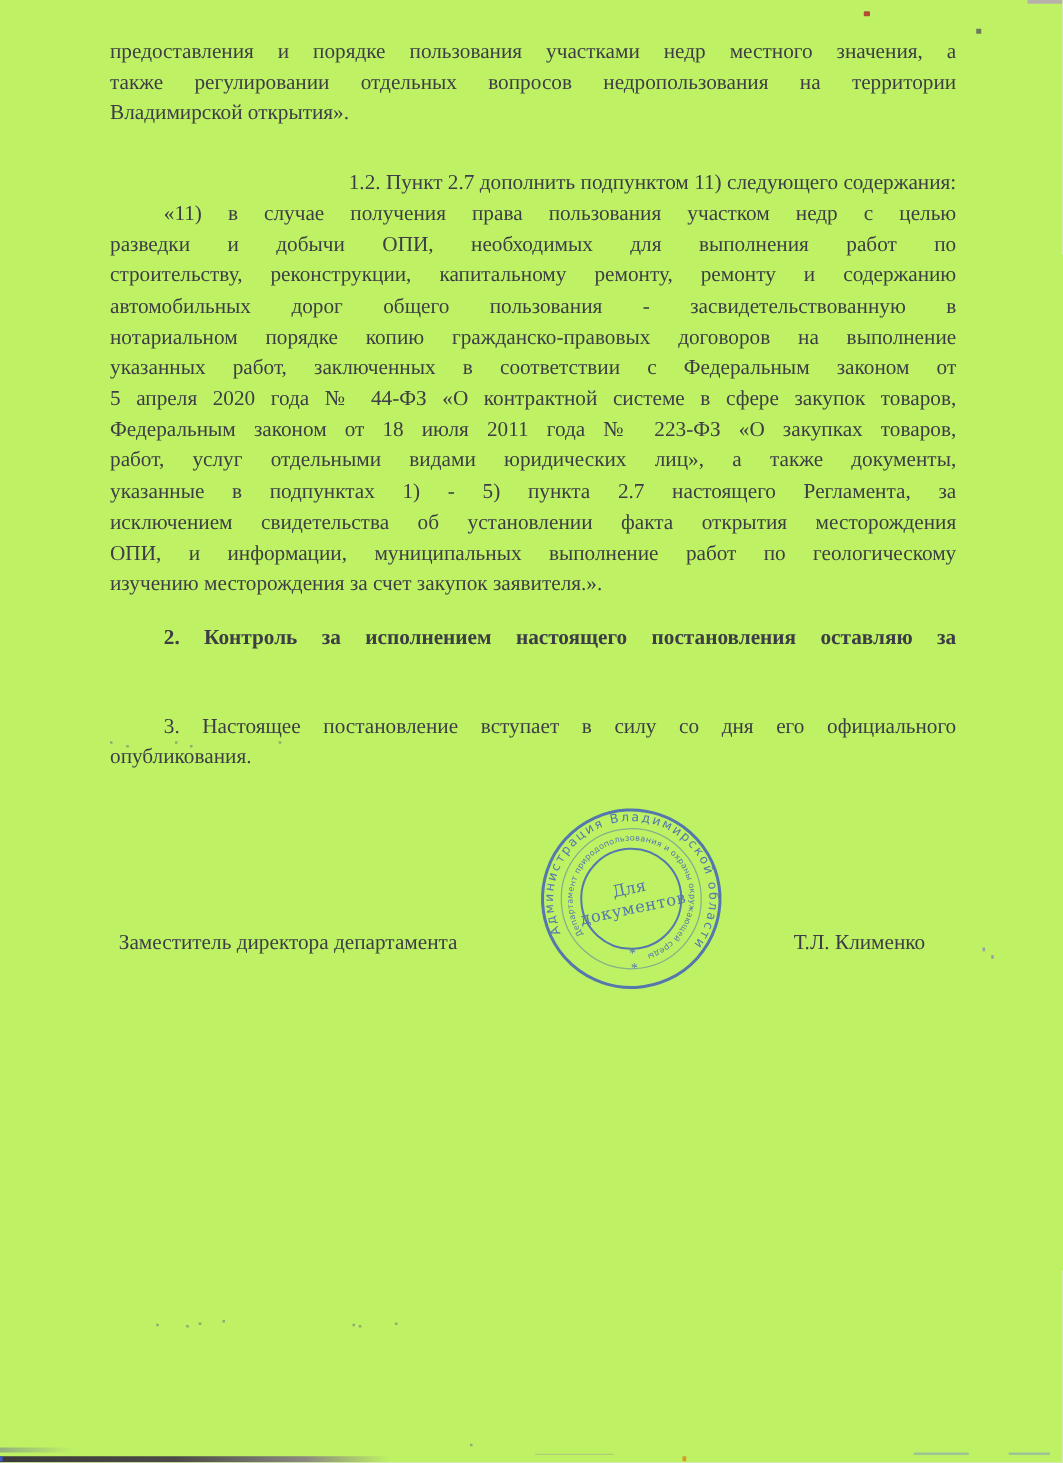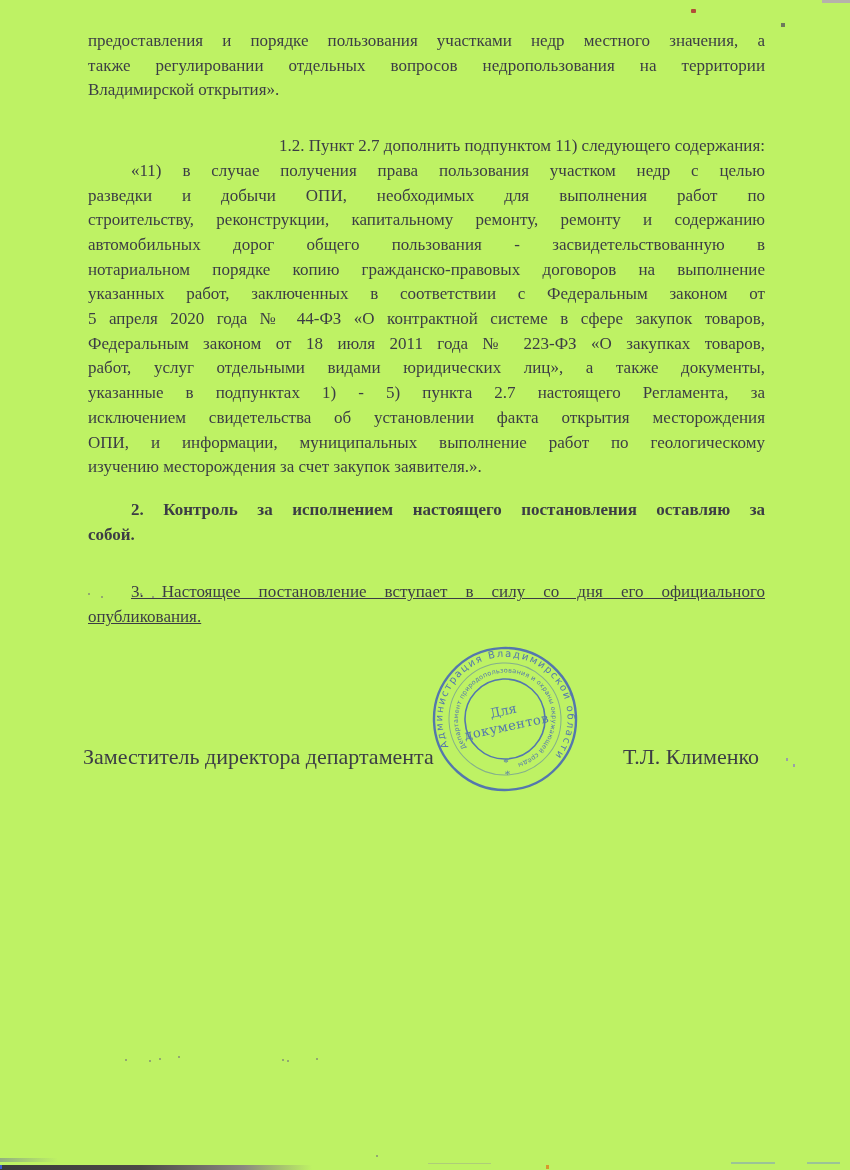--- a/index.html
+++ b/index.html
@@ -9,26 +9,26 @@
     color:#3c3d45;overflow:hidden;
   }
   
   #doc-body{
     position:absolute;left:88px;top:29px;width:677px;
     font-size:17px;line-height:24.7px;
   }
   .para{margin:0;}
   .para-1{margin-top:31px;}
   .para-3{margin-top:18px;font-weight:bold;}
-  .para-4{margin-top:33px;text-decoration:underline;}
+  .para-4{margin-top:46px;}
   .line{white-space:normal;}
   .jline{text-align:justify;text-align-last:justify;}
   .para.indent .line:first-child{padding-left:43px;text-align:right;}
   
-  #sig-row{position:absolute;left:76px;top:744px;width:690px;height:24px;font-size:22px;}
+  #sig-row{position:absolute;left:88px;top:744px;width:690px;height:24px;font-size:17px;}
   #sig-role{position:absolute;left:7px;top:0;}
   #sig-name{position:absolute;left:547px;top:0;}
   
   #stamp-wrap{
     position:absolute;left:430px;top:644px;width:150px;height:150px;
     transform:rotate(-3deg);opacity:.88;
   }
   #stamp-wrap svg{display:block;}
   
   .art{position:absolute;}
@@ -77,21 +77,20 @@
         <div class="line jline">5 апреля 2020 года № 44-ФЗ «О контрактной системе в сфере закупок товаров,</div>
         <div class="line jline">Федеральным законом от 18 июля 2011 года № 223-ФЗ «О закупках товаров,</div>
         <div class="line jline">работ, услуг отдельными видами юридических лиц», а также документы,</div>
         <div class="line jline">указанные в подпунктах 1) - 5) пункта 2.7 настоящего Регламента, за</div>
         <div class="line jline">исключением свидетельства об установлении факта открытия месторождения</div>
         <div class="line jline">ОПИ, и информации, муниципальных выполнение работ по геологическому</div>
         <div class="line">изучению месторождения за счет закупок заявителя.».</div>
       </div>
       <div class="para para-3 indent">
         <div class="line jline">2. Контроль за исполнением настоящего постановления оставляю за</div>
-        <div class="line">собой.</div>
       </div>
       <div class="para para-4 indent">
         <div class="line jline">3. Настоящее постановление вступает в силу со дня его официального</div>
         <div class="line">опубликования.</div>
       </div>
     </div>
 
   <div id="stamp-wrap">
     <svg width="150" height="150" viewBox="0 0 150 150" xmlns="http://www.w3.org/2000/svg">
       <defs>

